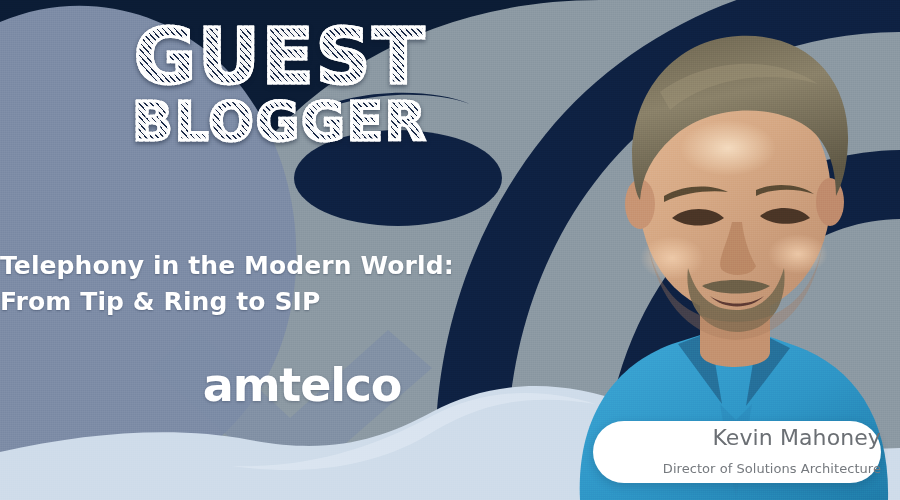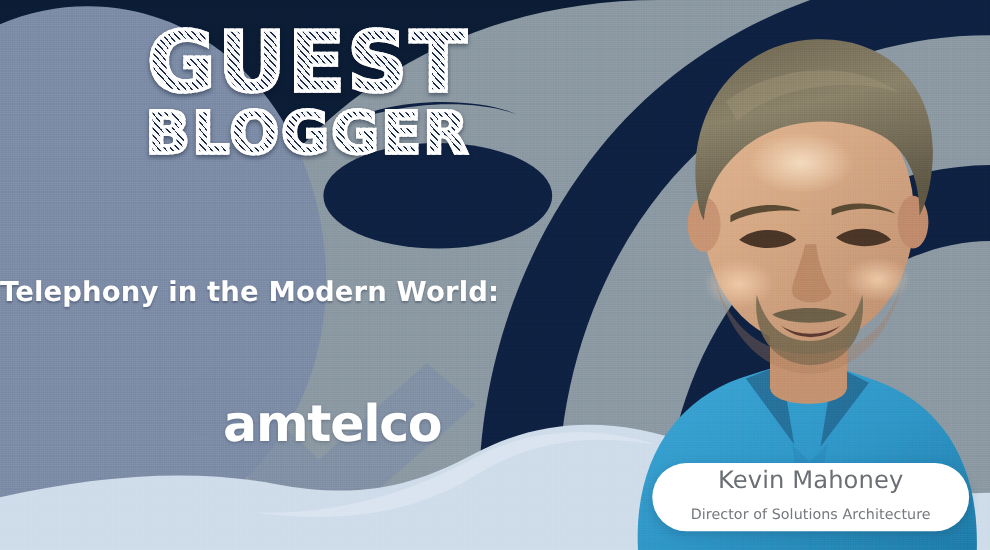--- a/index.html
+++ b/index.html
@@ -127,21 +127,21 @@
     position: absolute;
     left: 593px;
     top: 421px;
     width: 288px;
     height: 62px;
     background: #ffffff;
     border-radius: 31px;
     z-index: 8;
     display: flex;
     flex-direction: column;
-    align-items: center;
+    align-items: flex-end;
     justify-content: center;
     box-shadow: 0 3px 10px rgba(10,25,50,.18);
   }
   .speaker-name {
     color: #6b6f74;
     font-family: "DejaVu Sans", sans-serif;
     font-size: 22px;
     font-weight: 400;
     line-height: 1.05;
     letter-spacing: .1px;
@@ -311,20 +311,21 @@
 
   <div class="grain"></div>
 
   <div class="headline">
     <span class="headline-line l1">GUEST</span>
     <span class="headline-line l2">BLOGGER</span>
   </div>
 
   <div class="subtitle">
     <span>Telephony in the Modern World:</span>
+    <span>From Tip &amp; Ring to SIP</span>
   </div>
 
   <div class="logo">
     <span class="logo-text">amtelco</span>
   </div>
 
   <div class="speaker-card">
     <div class="speaker-name">Kevin Mahoney</div>
     <div class="speaker-title">Director of Solutions Architecture</div>
   </div>

